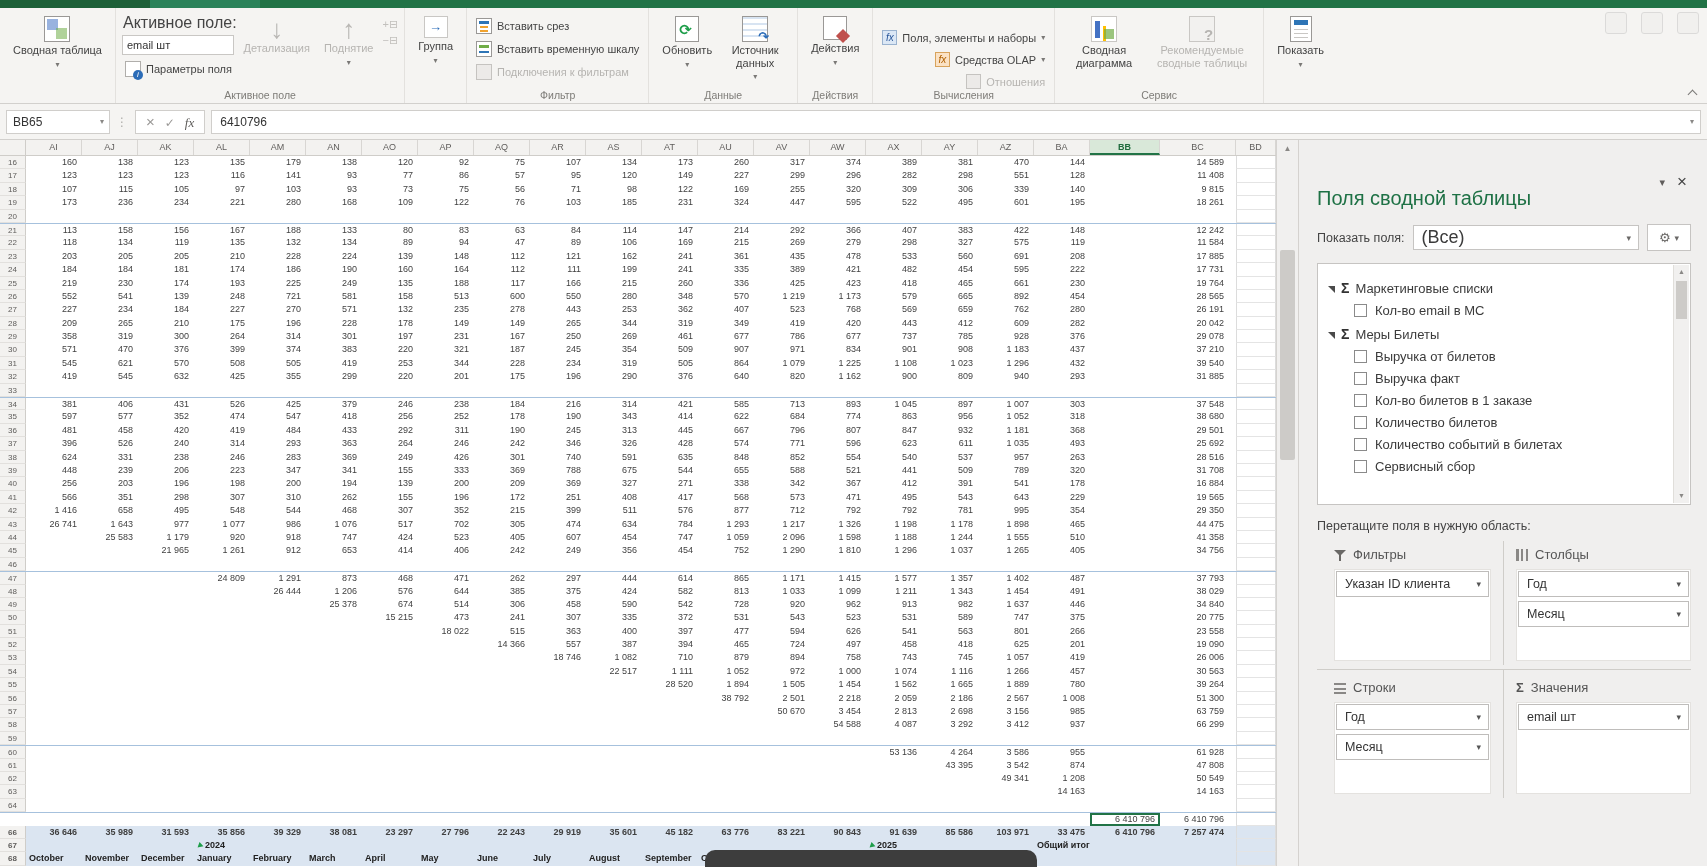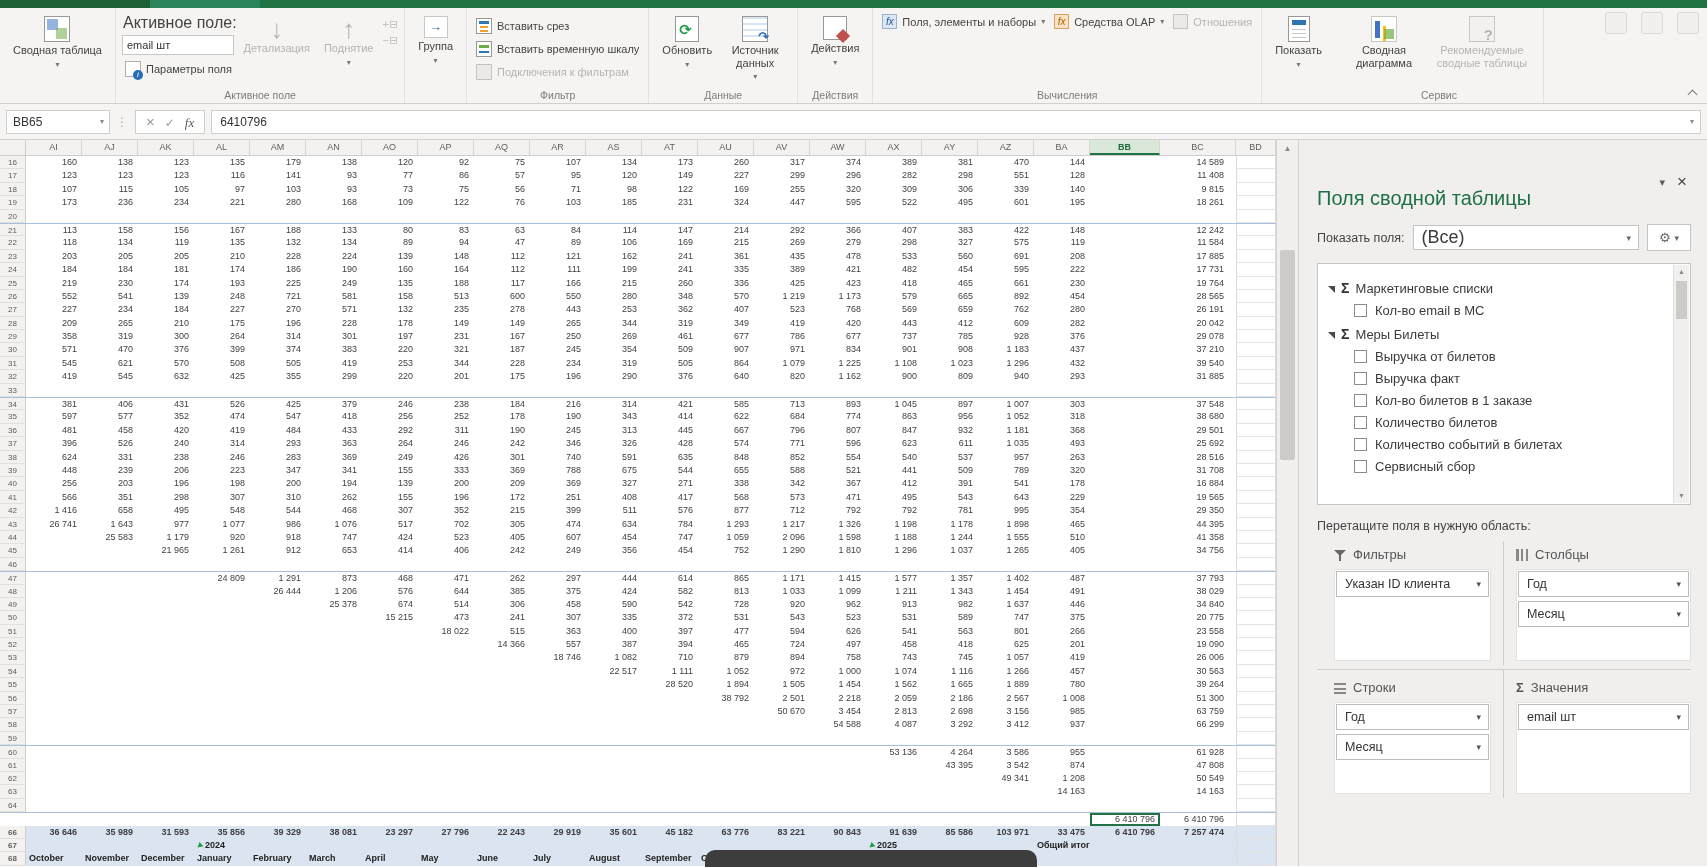--- a/index.html
+++ b/index.html
@@ -235,55 +235,55 @@
   </div>
 
   <div class="rgroup">
     <div class="bigbtn dd">
       <span class="ic-actions"></span>
       <span>Действия</span>
     </div>
     <div class="glabel">Действия</div>
   </div>
 
-  <div class="rgroup" style="flex-direction:row;align-items:flex-start;gap:3px;padding-top:4px;">
+  <div class="rgroup" style="flex-direction:column;align-items:flex-end;gap:3px;padding-top:20px;">
     <div class="smallrow">
       <span class="ic-fx">fx</span>
       <span>Поля, элементы и наборы</span>
         <span style="font-size:8px;color:#7a7876;">▾</span>
     </div>
     <div class="smallrow">
       <span class="ic-fx orange">fx</span>
       <span>Средства OLAP</span>
         <span style="font-size:8px;color:#7a7876;">▾</span>
     </div>
     <div class="smallrow disabled">
       <span class="ic-rel"></span>
       <span>Отношения</span>
     </div>
     <div class="glabel">Вычисления</div>
   </div>
 
+  <div class="rgroup">
+    <div class="bigbtn" style="max-width:86px;">
+      <span class="ic-chart"></span>
+      <span>Сводная диаграмма</span>
+    </div>
+    <div class="bigbtn disabled" style="max-width:110px;">
+      <span class="ic-recommended"></span>
+      <span>Рекомендуемые сводные таблицы</span>
+    </div>
+    <div class="glabel">Сервис</div>
+  </div>
+
   <div class="rgroup" style="border-right:none;">
     <div class="bigbtn dd">
       <span class="ic-show"></span>
       <span>Показать</span>
     </div>
-  </div>
-
-  <div class="rgroup">
-    <div class="bigbtn" style="max-width:86px;">
-      <span class="ic-chart"></span>
-      <span>Сводная диаграмма</span>
-    </div>
-    <div class="bigbtn disabled" style="max-width:110px;">
-      <span class="ic-recommended"></span>
-      <span>Рекомендуемые сводные таблицы</span>
-    </div>
-    <div class="glabel">Сервис</div>
   </div>
 
   <div class="chev"></div>
 </div>
 
 <div class="fbar">
   <div class="namebox">BB65</div>
   <div class="fdots">⋮</div>
   <div class="fbtns">
     <span class="fx-x"></span>
@@ -1011,21 +1011,21 @@
           <div class="gc">634</div>
           <div class="gc">784</div>
           <div class="gc">1 293</div>
           <div class="gc">1 217</div>
           <div class="gc">1 326</div>
           <div class="gc">1 198</div>
           <div class="gc">1 178</div>
           <div class="gc">1 898</div>
           <div class="gc">465</div>
           <div class="gc w-bb"></div>
-          <div class="gc w-bc">44 395</div>
+          <div class="gc w-bc">44 475</div>
           <div class="gc w-bd"></div>
         </div>
         <div class="gr d">
           <div class="rn">44</div>
           <div class="gc"></div>
           <div class="gc">25 583</div>
           <div class="gc">1 179</div>
           <div class="gc">920</div>
           <div class="gc">918</div>
           <div class="gc">747</div>

